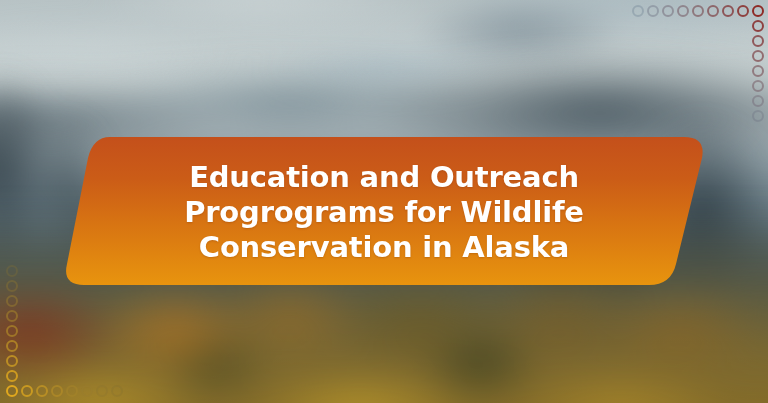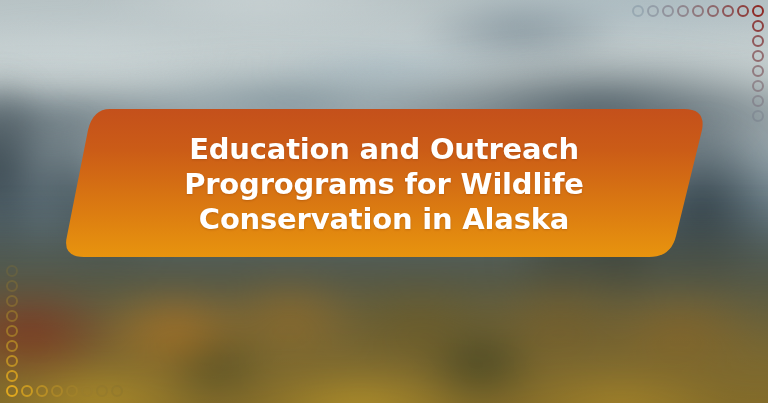--- a/index.html
+++ b/index.html
@@ -117,21 +117,21 @@
     border-radius: 50%;
     box-sizing: border-box;
   }
   .dots-tr { top: 0; right: 0; width: 140px; height: 110px; }
   .dots-bl { bottom: 0; left: 0; width: 140px; height: 125px; }
 
   
   .banner-wrap {
     position: absolute;
     left: 0;
-    top: 104px;
+    top: 132px;
     width: 768px;
     height: 158px;
   }
   .banner-shape {
     position: absolute;
     inset: 0;
     width: 100%;
     height: 100%;
     display: block;
   }

